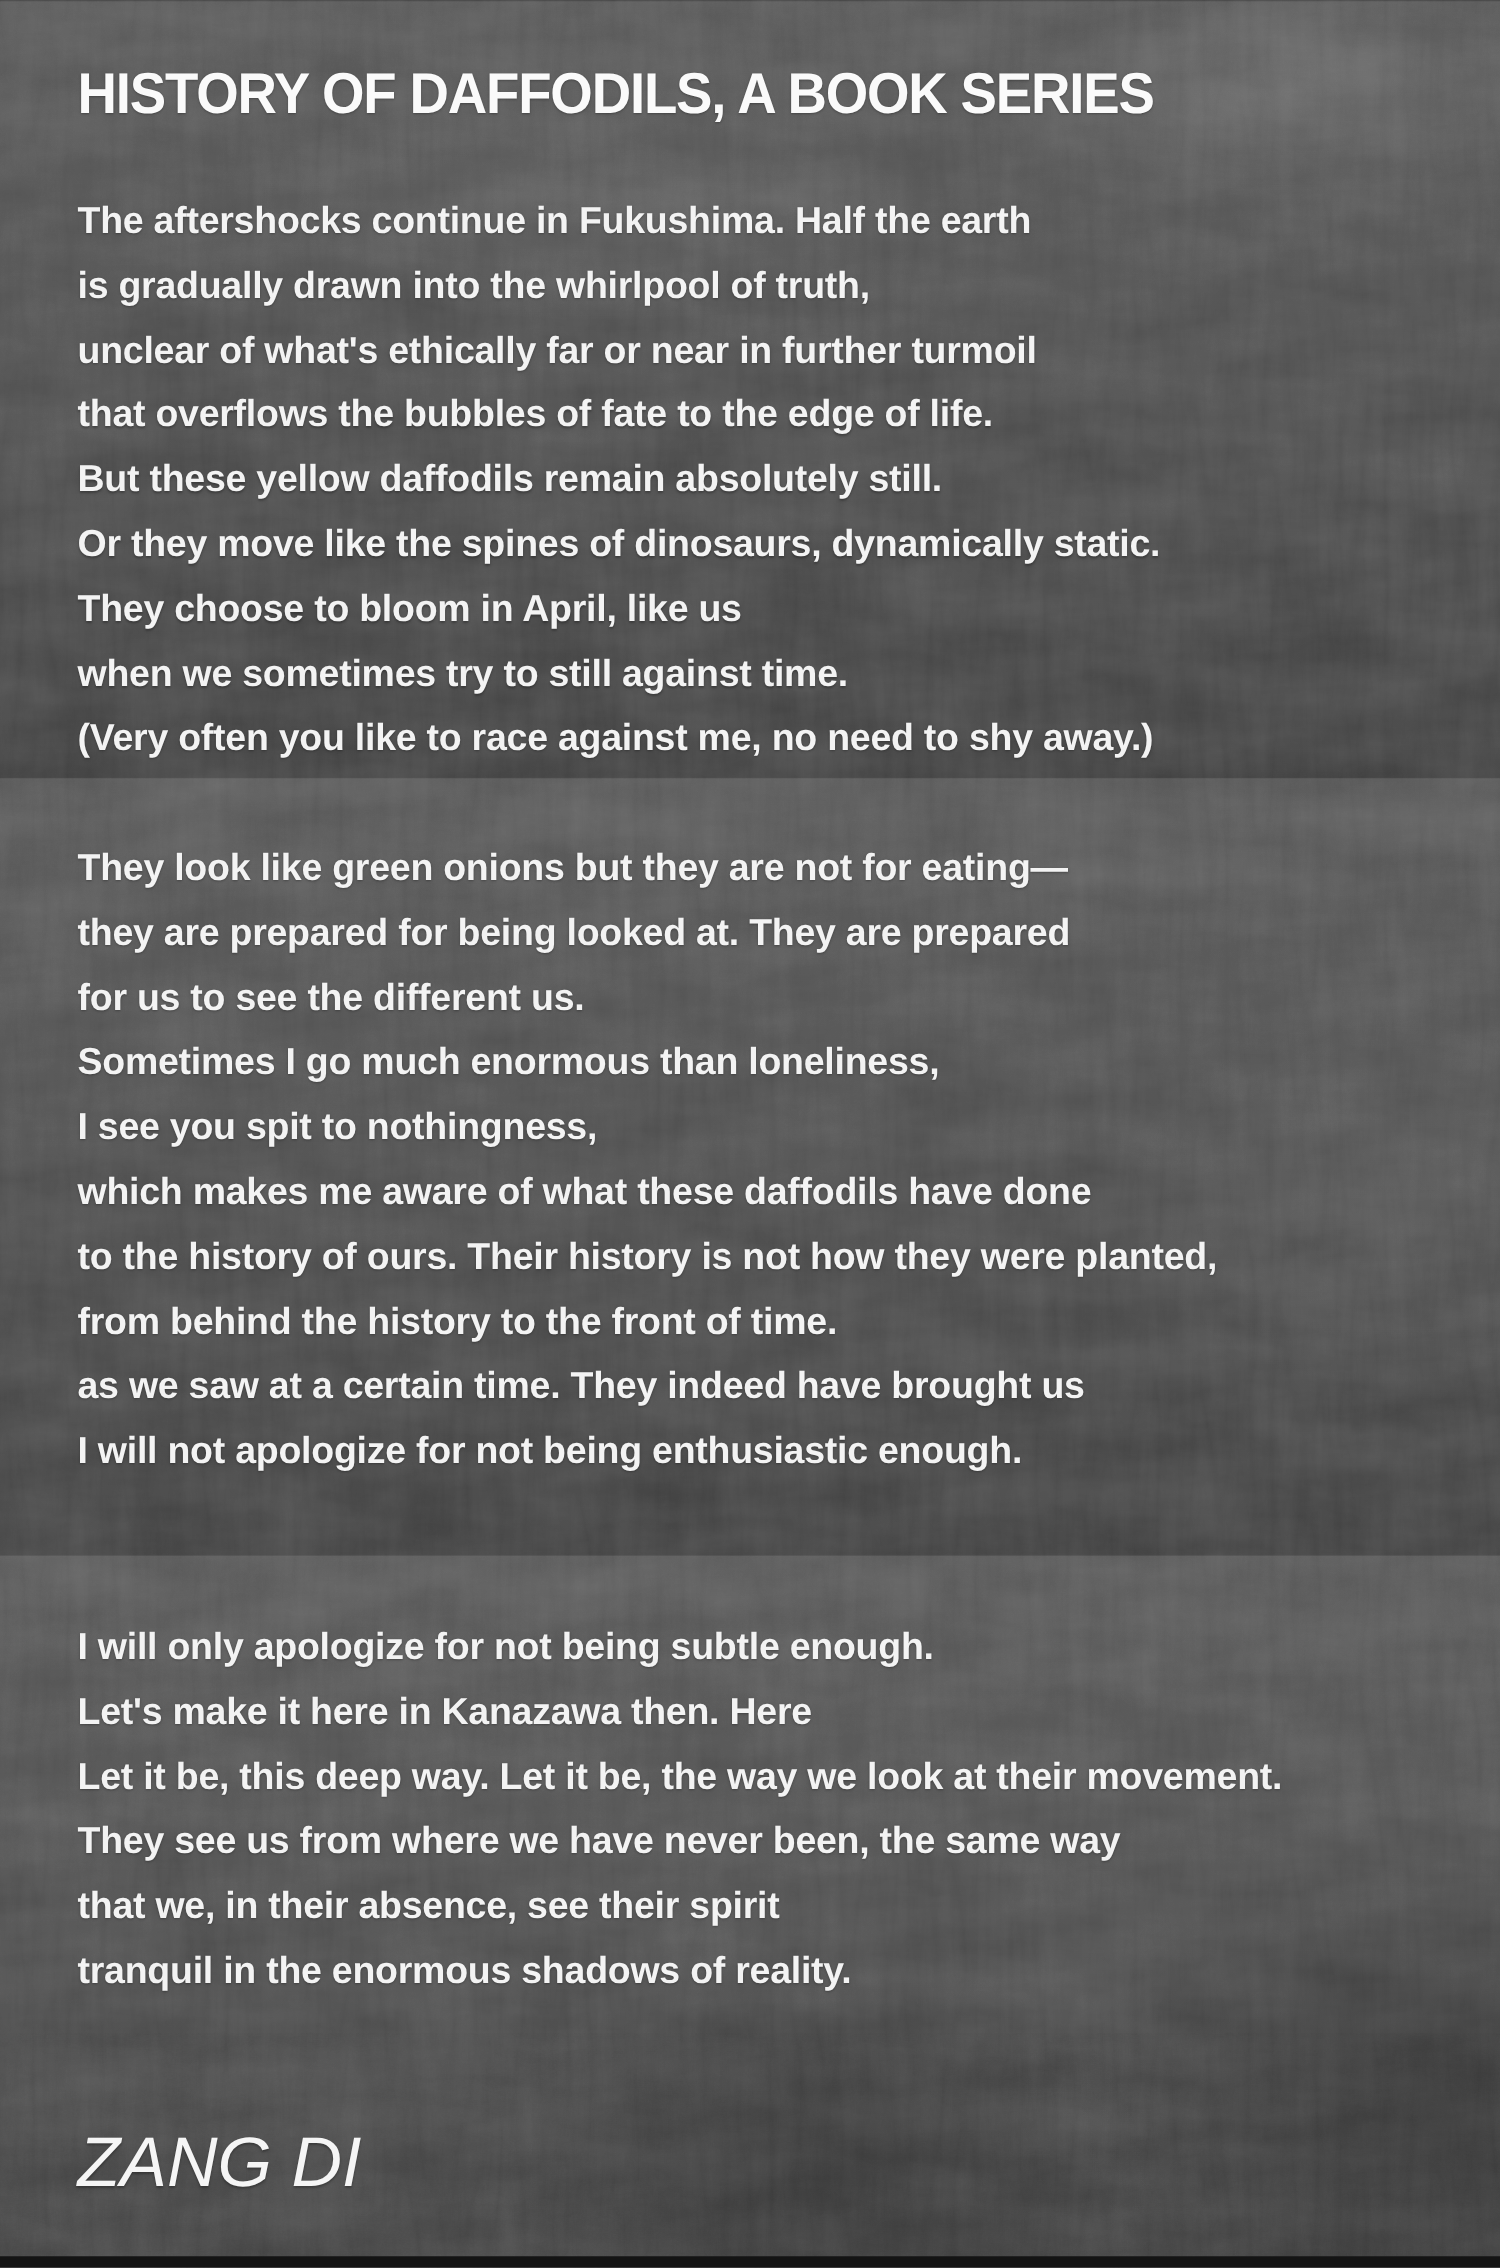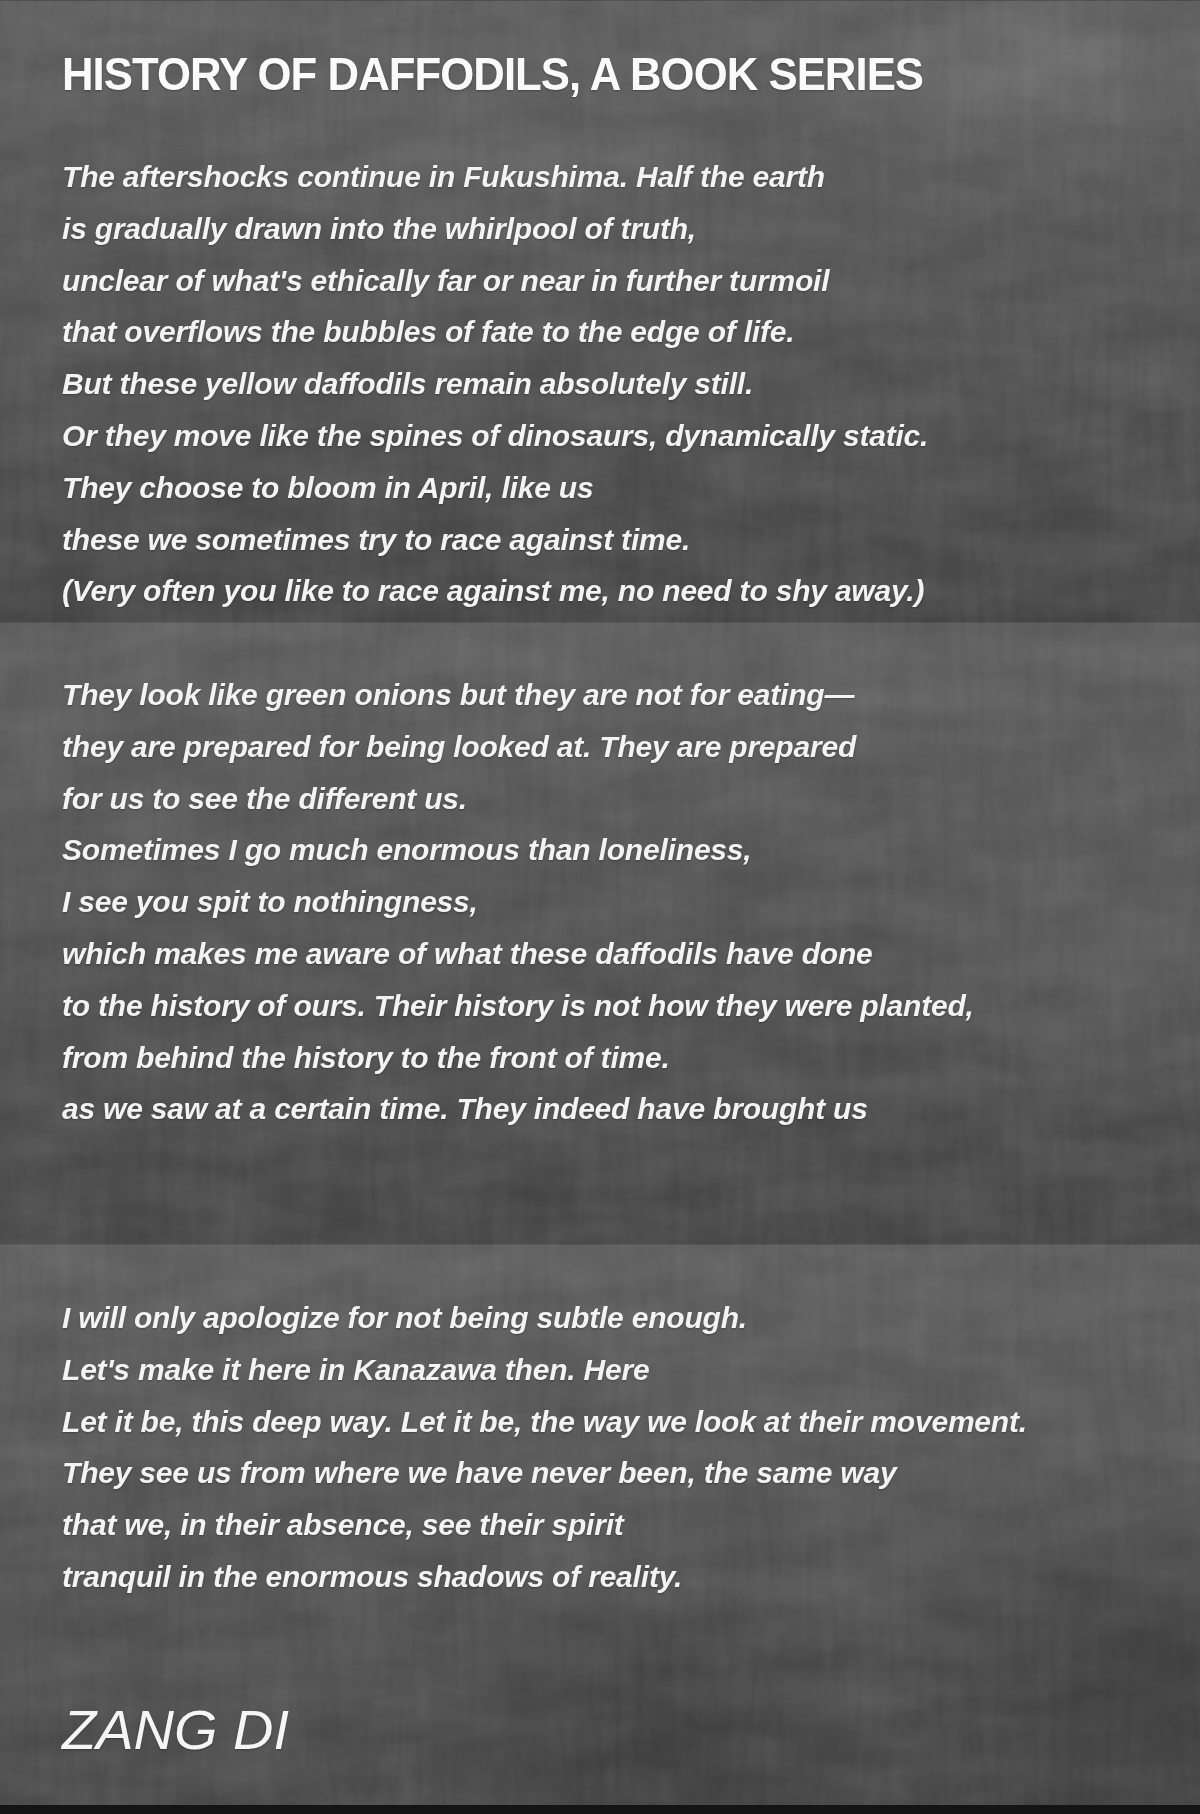--- a/index.html
+++ b/index.html
@@ -73,21 +73,20 @@
     white-space: nowrap;
     transform: scaleX(0.95);
     transform-origin: left center;
     text-shadow: 0 1px 2px rgba(0,0,0,0.30);
   }
 
   .stanza {
     position: absolute;
     left: 62px;
     right: 20px;
-    font-style: italic;
   }
   .stanza-1 { top: 151px; }
   .stanza-2 { top: 669px; }
   .stanza-3 { top: 1292px; }
 
   .poem-line {
     font-size: 30px;
     font-weight: bold;
     line-height: 51.8px;
     letter-spacing: -0.2px;
@@ -141,35 +140,36 @@
 
   <div class="stanza stanza-1">
 
   <div class="poem-line">The aftershocks continue in Fukushima. Half the earth</div>
       <div class="poem-line">is gradually drawn into the whirlpool of truth,</div>
       <div class="poem-line">unclear of what's ethically far or near in further turmoil</div>
       <div class="poem-line">that overflows the bubbles of fate to the edge of life.</div>
       <div class="poem-line">But these yellow daffodils remain absolutely still.</div>
       <div class="poem-line">Or they move like the spines of dinosaurs, dynamically static.</div>
       <div class="poem-line">They choose to bloom in April, like us</div>
-      <div class="poem-line">these we sometimes try to race against time.</div>
+      <div class="poem-line">when we sometimes try to still against time.</div>
       <div class="poem-line">(Very often you like to race against me, no need to shy away.)</div>
     </div>
 
   <div class="stanza stanza-2">
 
   <div class="poem-line">They look like green onions but they are not for eating—</div>
       <div class="poem-line">they are prepared for being looked at. They are prepared</div>
       <div class="poem-line">for us to see the different us.</div>
       <div class="poem-line">Sometimes I go much enormous than loneliness,</div>
       <div class="poem-line">I see you spit to nothingness,</div>
       <div class="poem-line">which makes me aware of what these daffodils have done</div>
       <div class="poem-line">to the history of ours. Their history is not how they were planted,</div>
       <div class="poem-line">from behind the history to the front of time.</div>
       <div class="poem-line">as we saw at a certain time. They indeed have brought us</div>
+      <div class="poem-line">I will not apologize for not being enthusiastic enough.</div>
     </div>
 
   <div class="stanza stanza-3">
 
   <div class="poem-line">I will only apologize for not being subtle enough.</div>
       <div class="poem-line">Let's make it here in Kanazawa then. Here</div>
       <div class="poem-line">Let it be, this deep way. Let it be, the way we look at their movement.</div>
       <div class="poem-line">They see us from where we have never been, the same way</div>
       <div class="poem-line">that we, in their absence, see their spirit</div>
       <div class="poem-line">tranquil in the enormous shadows of reality.</div>

